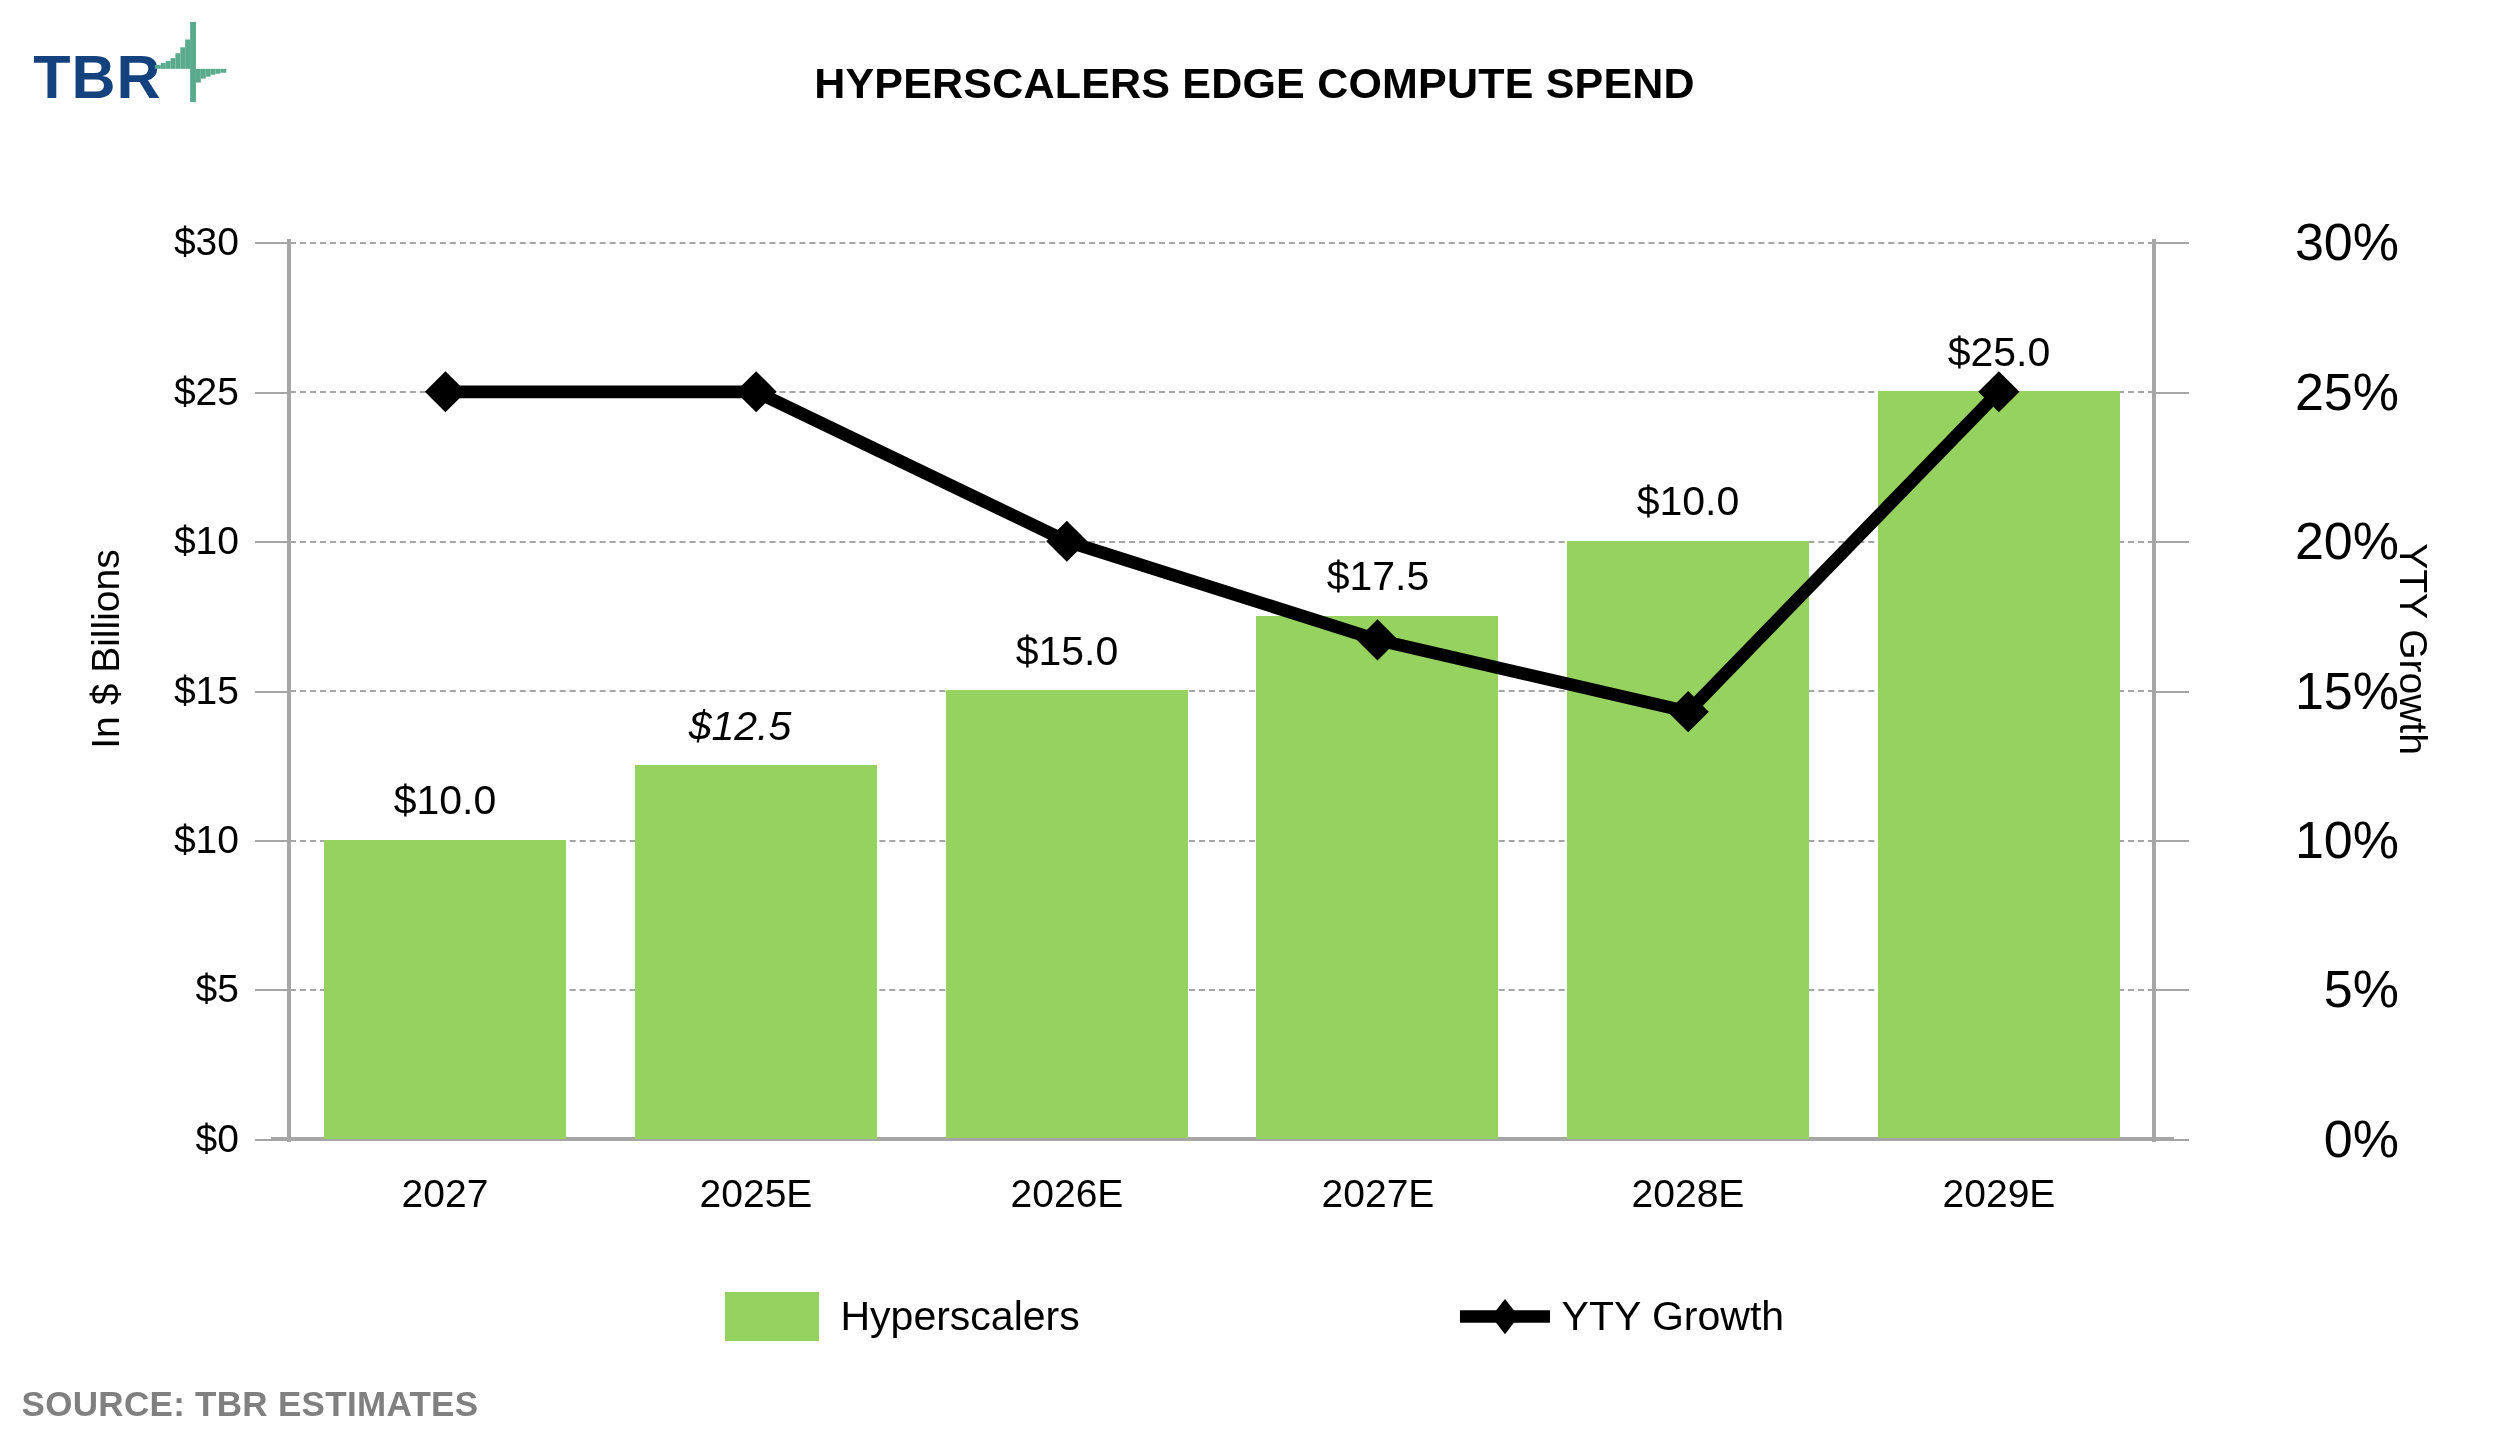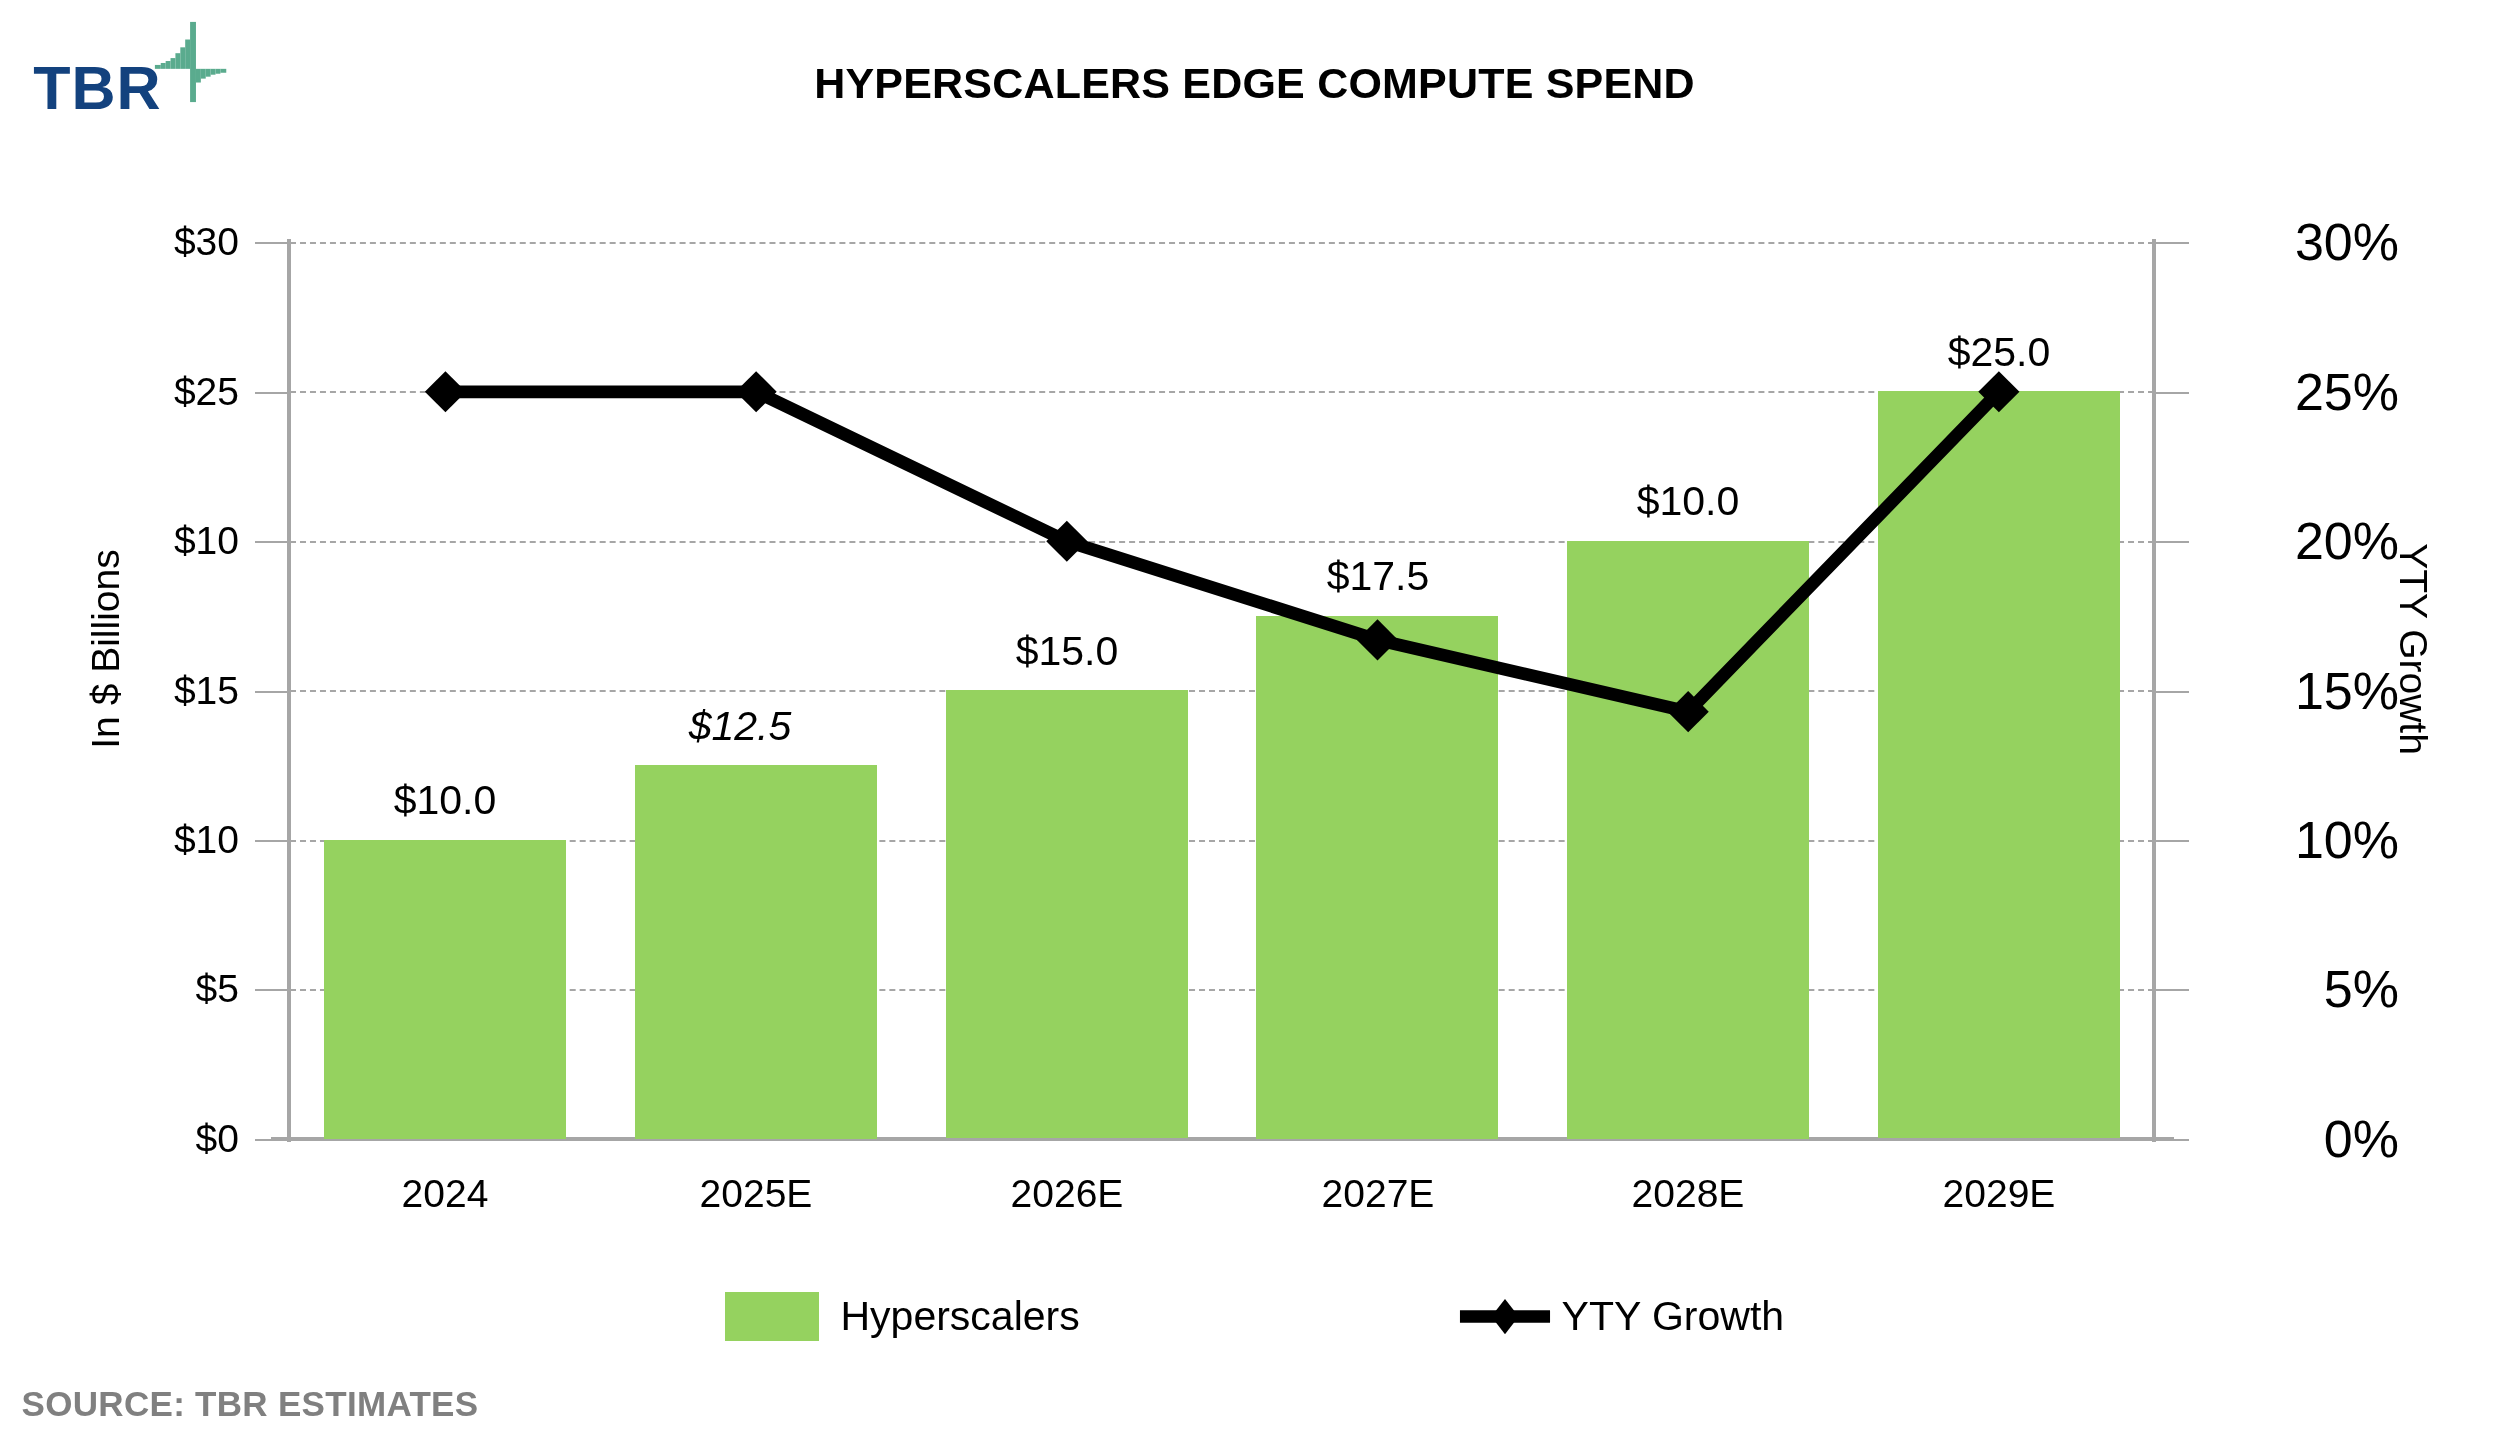--- a/index.html
+++ b/index.html
@@ -7,21 +7,21 @@
     width:2509px;height:1451px;
     background:#ffffff;
     font-family:"Liberation Sans", sans-serif;
     overflow:hidden;
     position:relative;
   }
 
   
   #logo{position:absolute;left:27.4px;top:15.7px;width:206px;height:90px;}
   #logo .tbr-text{
-    position:absolute;left:5.9px;top:42px;
+    position:absolute;left:5.9px;top:31px;
     font-family:"Liberation Sans", sans-serif;
     font-size:61px;font-weight:700;letter-spacing:1px;
     color:#13427e;line-height:1;
   }
   #logo .spark{position:absolute;left:123px;top:2px;width:88px;height:88px;}
 
   
   #chart-title{
     position:absolute;left:0;top:59px;width:2509px;
     text-align:center;
@@ -218,21 +218,21 @@
     <div class="tick-right" style="top: 691px;"></div>
     <div class="ylabel-right" style="top: 691px;">15%</div>
     <div class="tick-right" style="top: 541px;"></div>
     <div class="ylabel-right" style="top: 541px;">20%</div>
     <div class="tick-right" style="top: 392px;"></div>
     <div class="ylabel-right" style="top: 392px;">25%</div>
     <div class="tick-right" style="top: 242px;"></div>
     <div class="ylabel-right" style="top: 242px;">30%</div>
   </div>
 <div id="cat-labels">
-    <div class="cat-label" style="left: 445px;">2024</div>
+    <div class="cat-label" style="left: 445px;">2027</div>
     <div class="cat-label" style="left: 756px;">2025E</div>
     <div class="cat-label" style="left: 1067px;">2026E</div>
     <div class="cat-label" style="left: 1378px;">2027E</div>
     <div class="cat-label" style="left: 1688px;">2028E</div>
     <div class="cat-label" style="left: 1999px;">2029E</div>
   </div>
 
 <svg id="lineSvg" viewBox="0 0 2560 1480" width="2509" height="1451">
     <polyline points="454.5,399.5 771.5,399.5 1088.5,552 1405.5,652.6500000000001 1722.5,725.8499999999999 2039.5,399.5" fill="none" stroke="#000000" stroke-width="13" stroke-linejoin="miter"></polyline>
     <polygon points="454.5,378.5 475.5,399.5 454.5,420.5 433.5,399.5" fill="#000000"></polygon>

